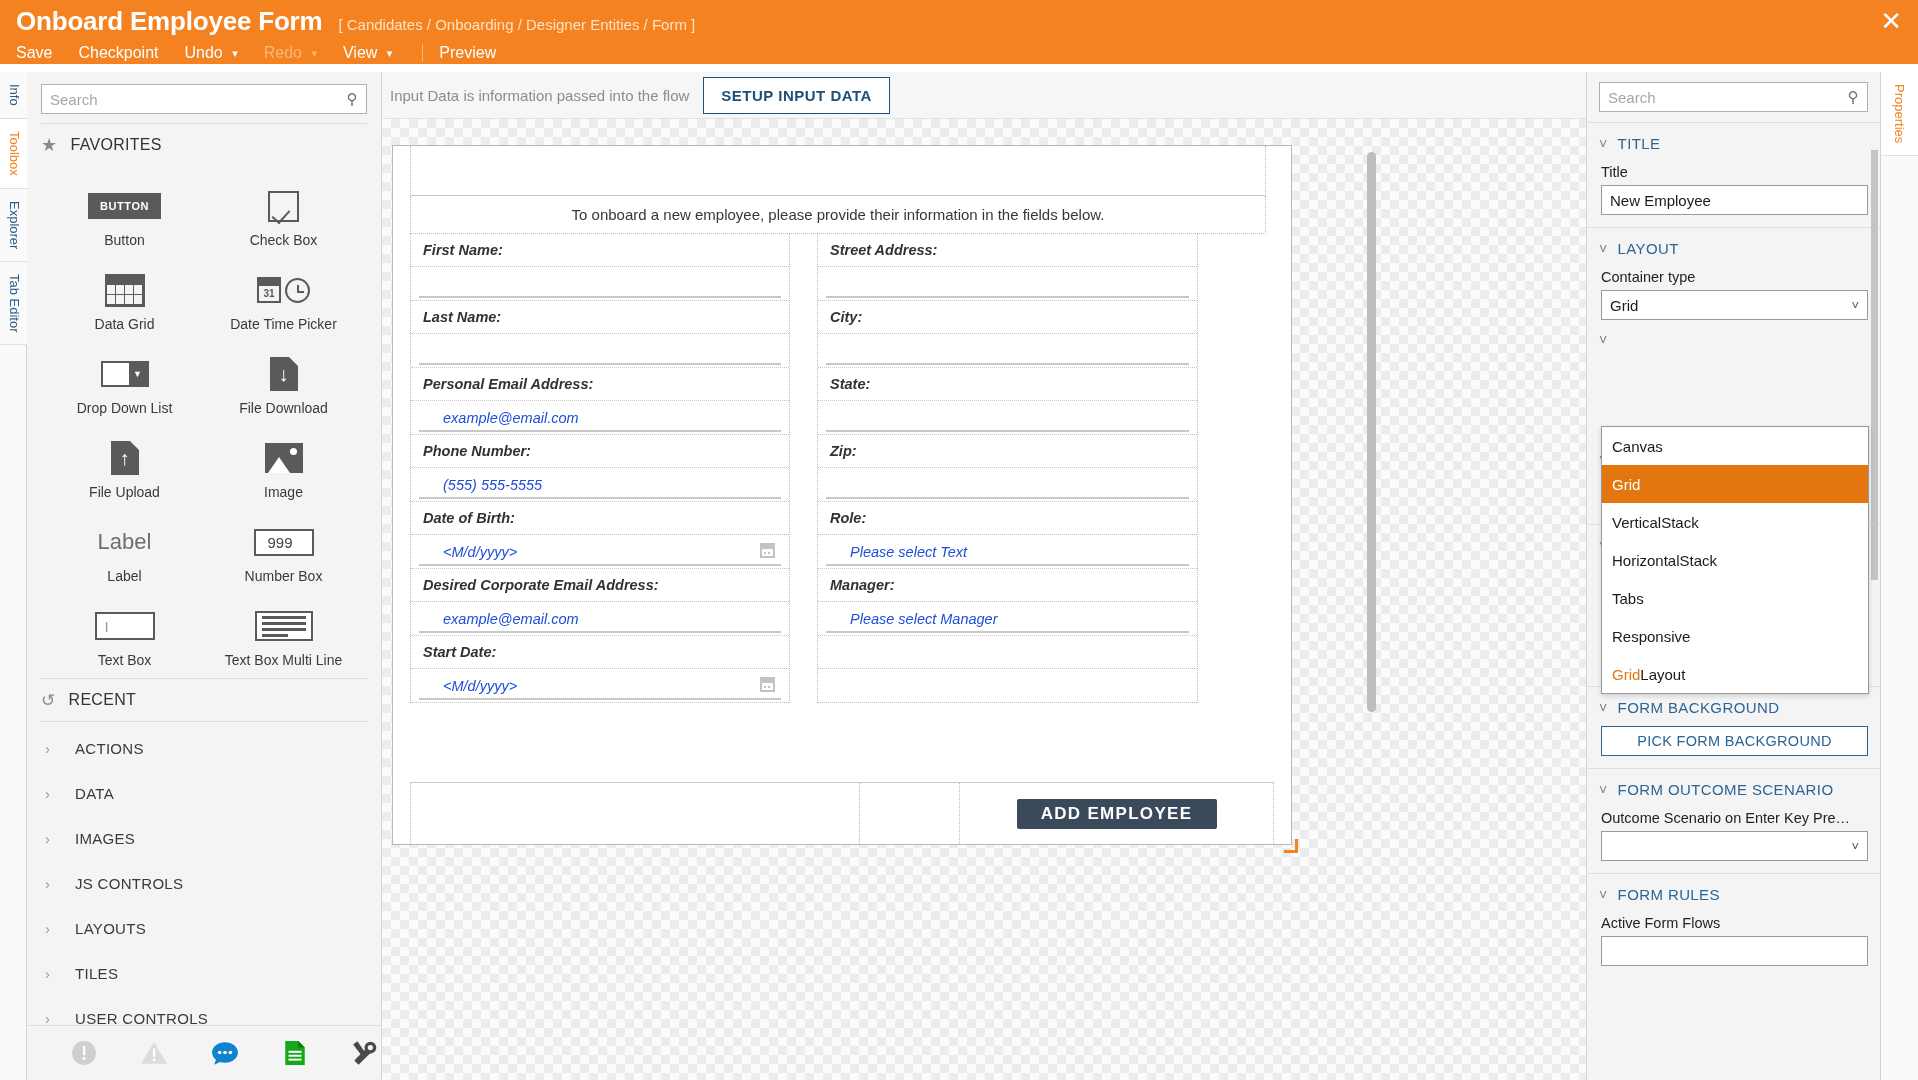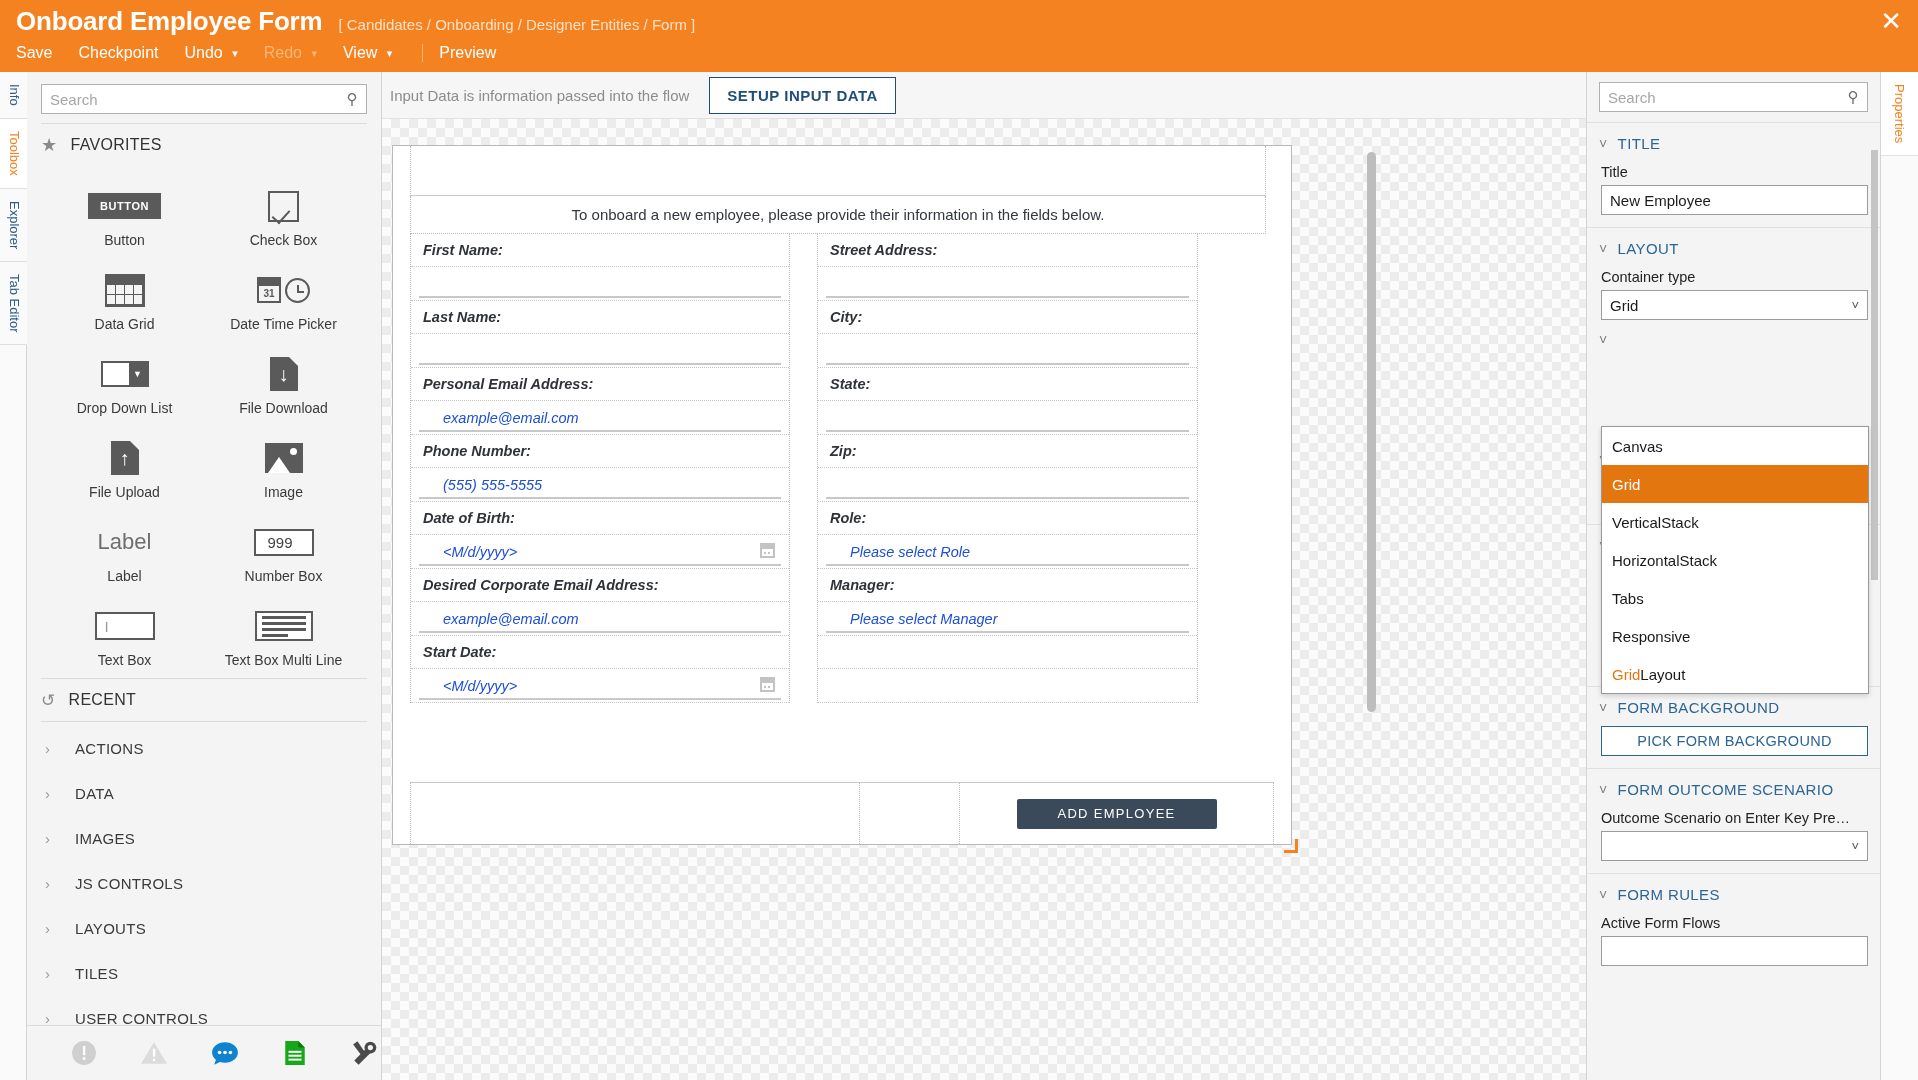--- a/index.html
+++ b/index.html
@@ -6,21 +6,21 @@
   html, body {
     width: 1918px; height: 1080px;
     font-family: "Liberation Sans", sans-serif;
     background: #ffffff;
     overflow: hidden;
   }
   .app { position: relative; width: 1918px; height: 1080px; }
 
   
   .topbar {
-    position: absolute; top: 0; left: 0; width: 1918px; height: 72px;
+    position: absolute; top: 0; left: 0; width: 1918px; height: 64px;
     background: #f58220;
     color: #fff;
   }
   .topbar-title-row {
     position: absolute; left: 16px; top: 6px;
     display: flex; align-items: baseline; gap: 16px;
   }
   .app-title { font-size: 26px; font-weight: bold; letter-spacing: -0.2px; color:#fff; }
   .breadcrumb { font-size: 15px; color: #ffe2c6; }
   .menu-row {
@@ -153,21 +153,21 @@
   }
   .st-ico { cursor:pointer; display:flex; align-items:center; }
 
   
   .center {
     position: absolute; left: 382px; top: 72px; right: 332px; bottom: 0;
     background: #ffffff;
   }
   .input-data-bar {
     height: 47px; background: #f6f6f6; border-bottom: 1px solid #e2e2e2;
-    display: flex; align-items: center; padding-left: 8px; gap: 20px;
+    display: flex; align-items: center; padding-left: 8px; gap: 14px;
   }
   .input-data-txt { font-size: 15px; color: #8c8c8c; }
   .setup-btn {
     border: 1px solid #1f4e79; color: #1f4e79; background: #fff;
     font-size: 15px; font-weight: bold; letter-spacing: .5px;
     padding: 9px 17px; cursor: pointer;
   }
   .canvas-area {
     position: absolute; top: 47px; left: 0; right: 0; bottom: 0;
     background-color: #fbfbfb;
@@ -227,21 +227,21 @@
   .footer-zone {
     position: absolute; left: 0; right: 0; bottom: 0; height: 62px;
     border-top: 1px solid #c9c9c9; display: flex; align-items: stretch;
   }
   .fz-a { flex: 0 0 450px; border-right:1px dotted #b9b9b9; border-left:1px dotted #b9b9b9;}
   .fz-b { flex: 0 0 100px; border-right:1px dotted #b9b9b9; }
   .fz-c { flex: 1; border-right:1px dotted #b9b9b9; display:flex; align-items:center;
           justify-content:center; }
   .add-emp-btn {
     width: 200px; height: 30px; background: #3b4a5a; color: #fff;
-    font-size: 13px; font-weight: normal; letter-spacing: 1.3px;
+    font-size: 17px; font-weight: bold; letter-spacing: 1.3px;
     display: flex; align-items: center; justify-content: center;
     border-radius: 2px; cursor: pointer;
   }
   .resize-handle {
     position:absolute; right: -7px; bottom: -9px; width: 14px; height: 14px;
     border-right: 3px solid #f58220; border-bottom: 3px solid #f58220;
   }
   .canvas-vscroll {
     position: absolute; right: 210px; top: 33px; width: 9px; height: 560px;
     background: #bdbdbd; border-radius: 5px; cursor: pointer;
@@ -653,21 +653,21 @@
                 <div class="fld">
                   <div class="fld-label">Zip:</div>
                   <div class="fld-input">
                       <span class="ph"></span>
                       <span class="ul"></span>
                     </div>
                 </div>
                 <div class="fld">
                   <div class="fld-label">Role:</div>
                   <div class="fld-input">
-                      <span class="ph">Please select Role</span>
+                      <span class="ph">Please select Text</span>
                       <span class="ul"></span>
                     </div>
                 </div>
                 <div class="fld">
                   <div class="fld-label">Manager:</div>
                   <div class="fld-input">
                       <span class="ph">Please select Manager</span>
                       <span class="ul"></span>
                     </div>
                 </div>

